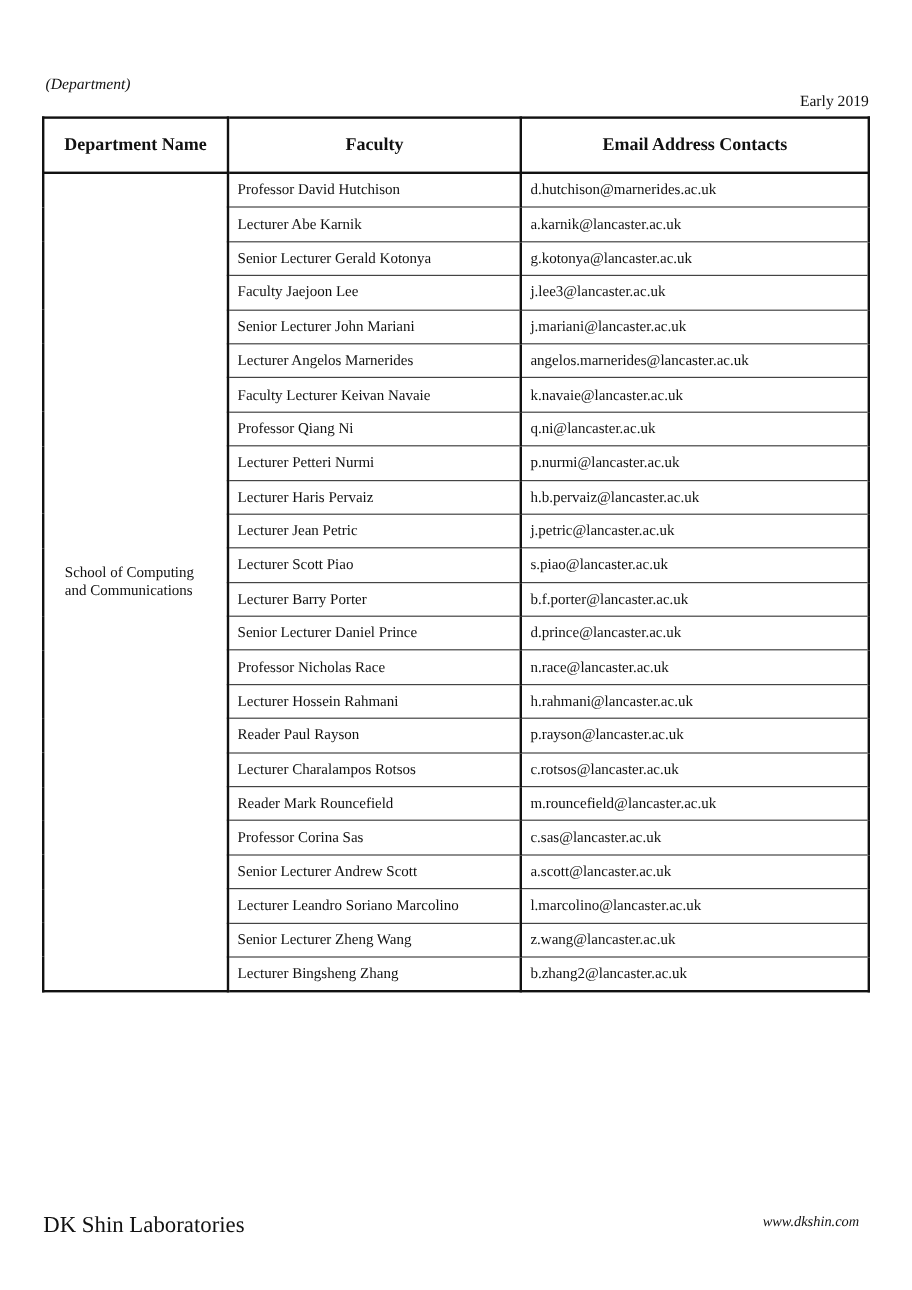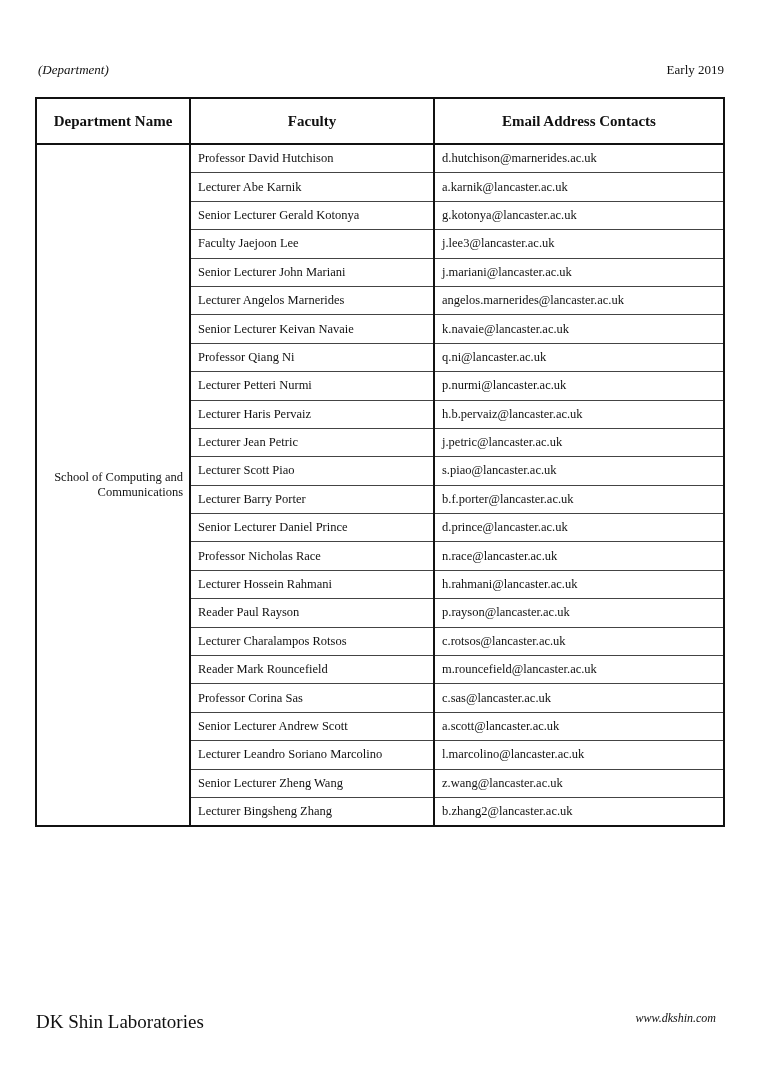--- a/index.html
+++ b/index.html
@@ -4,37 +4,37 @@
   <style>
     html, body { margin: 0; padding: 0; background: #ffffff; }
     body {
       width: 760px; height: 1075px; position: relative; overflow: hidden;
       font-family: "Liberation Serif", "DejaVu Serif", serif; color: #111;
     }
     .header-left {
       position: absolute; left: 38px; top: 62px; font-size: 13px; font-style: italic;
     }
     .header-right {
-      position: absolute; right: 36px; top: 62px; font-size: 13px;
+      position: absolute; right: 36px; top: 76px; font-size: 13px;
     }
     .contacts-table {
       position: absolute; left: 35px; top: 97px; width: 690px;
       border-collapse: collapse; border: 2px solid #111; table-layout: fixed;
     }
     .contacts-table th {
       font-weight: bold; font-size: 15px; height: 22px; text-align: center;
       border: 2px solid #111; border-bottom: 2px solid #111; padding: 11px;
     }
     .contacts-table td {
       border-left: 2px solid #111; border-right: 2px solid #111;
       border-bottom: 1px solid #444; font-size: 12.5px; height: 27.4px;
       padding: 0 12px 0 7px; vertical-align: middle; white-space: nowrap;
     }
     .contacts-table td.dept {
-      text-align: right; padding: 0 6px; font-size: 12.5px; white-space: normal;
+      text-align: left; padding: 0 17px; font-size: 12.5px; white-space: normal;
       line-height: 15px; border-bottom: 2px solid #111;
     }
     .contacts-table tr:last-child td { border-bottom: 2px solid #111; }
     .col-dept { width: 154px; }
     .col-faculty { width: 244px; }
     .col-email { width: 290px; }
     .footer-left {
       position: absolute; left: 36px; top: 1011px; font-size: 19px;
     }
     .footer-right {
@@ -80,21 +80,21 @@
       </tr>
       <tr>
         <td>Senior Lecturer John Mariani</td>
         <td>j.mariani@lancaster.ac.uk</td>
       </tr>
       <tr>
         <td>Lecturer Angelos Marnerides</td>
         <td>angelos.marnerides@lancaster.ac.uk</td>
       </tr>
       <tr>
-        <td>Senior Lecturer Keivan Navaie</td>
+        <td>Faculty Lecturer Keivan Navaie</td>
         <td>k.navaie@lancaster.ac.uk</td>
       </tr>
       <tr>
         <td>Professor Qiang Ni</td>
         <td>q.ni@lancaster.ac.uk</td>
       </tr>
       <tr>
         <td>Lecturer Petteri Nurmi</td>
         <td>p.nurmi@lancaster.ac.uk</td>
       </tr>

